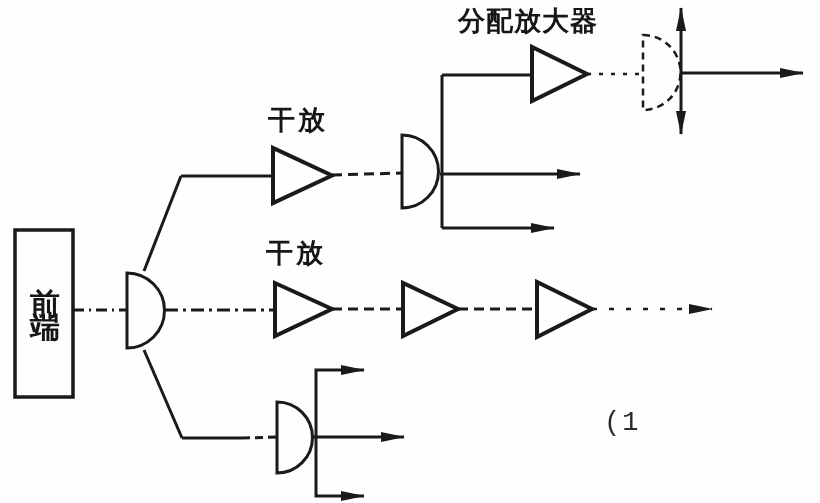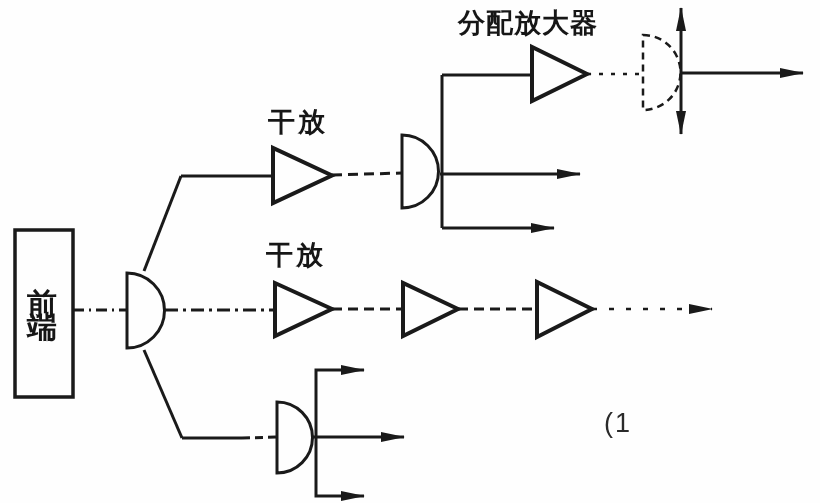--- a/index.html
+++ b/index.html
@@ -7,21 +7,21 @@
     position:relative;
     width:820px;height:503px;
     background:#fefefe;
     overflow:hidden;
     font-family:"Liberation Sans", sans-serif;
   }
   #schematic{position:absolute;left:0;top:0;}
   .lbl{
     position:absolute;
     color:#161616;
-    font-family:Liberation Sans, sans-serif;
+    font-family:Liberation Mono, monospace;
     white-space:nowrap;
     line-height:1.1;
   }
   .lbl-dist{left:458px;top:9px;font-size:27px;letter-spacing:1px;font-weight:bold;}
   .lbl-trunk-top{left:268px;top:108px;font-size:27px;letter-spacing:3px;font-weight:bold;}
   .lbl-trunk-mid{left:266px;top:241px;font-size:27px;letter-spacing:3px;font-weight:bold;}
   .lbl-frontend{
     left:26px;top:264px;
     font-size:30px;font-weight:bold;
     writing-mode:vertical-rl;

